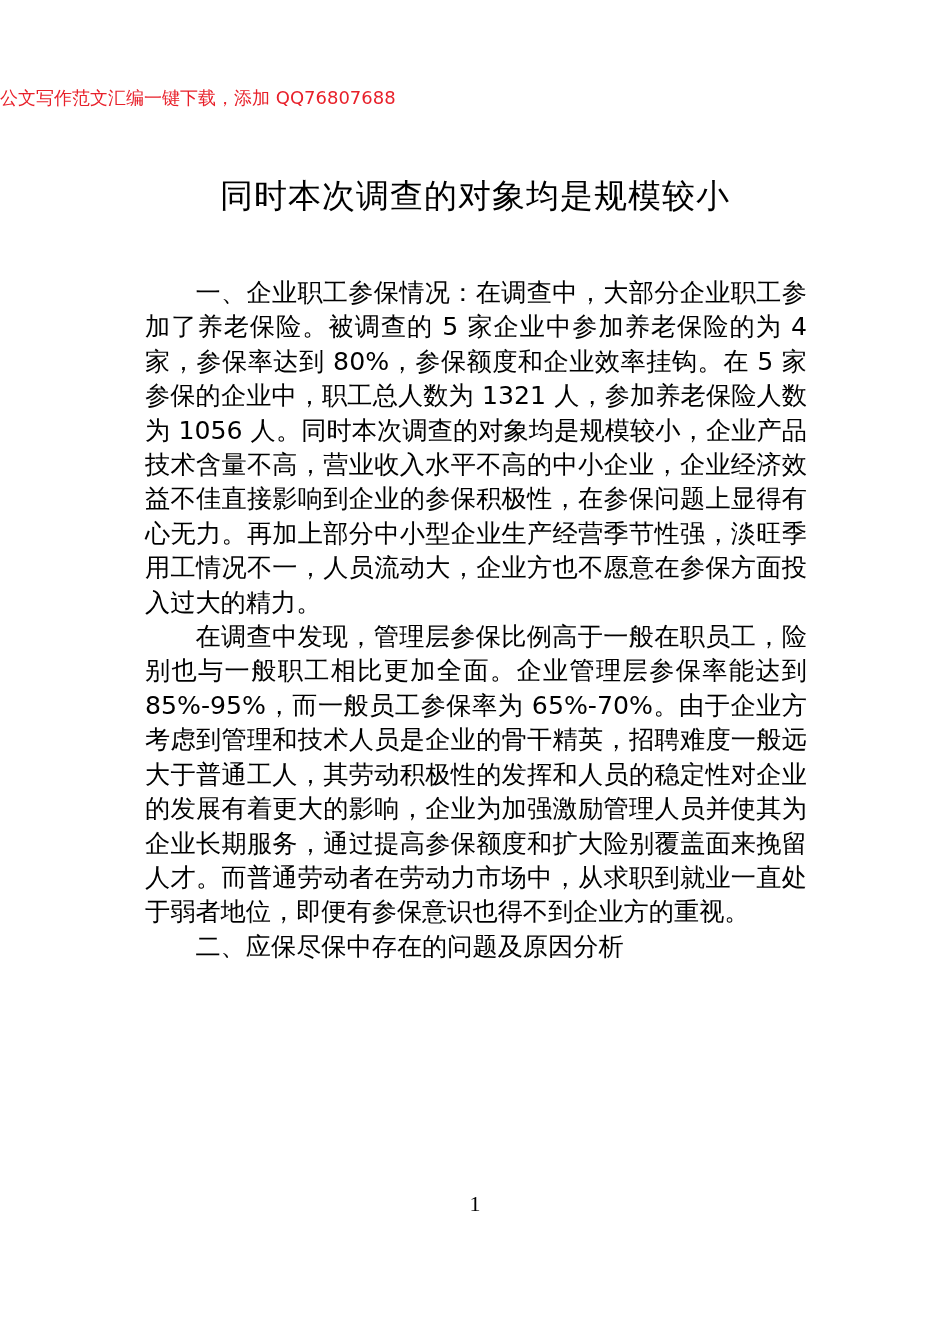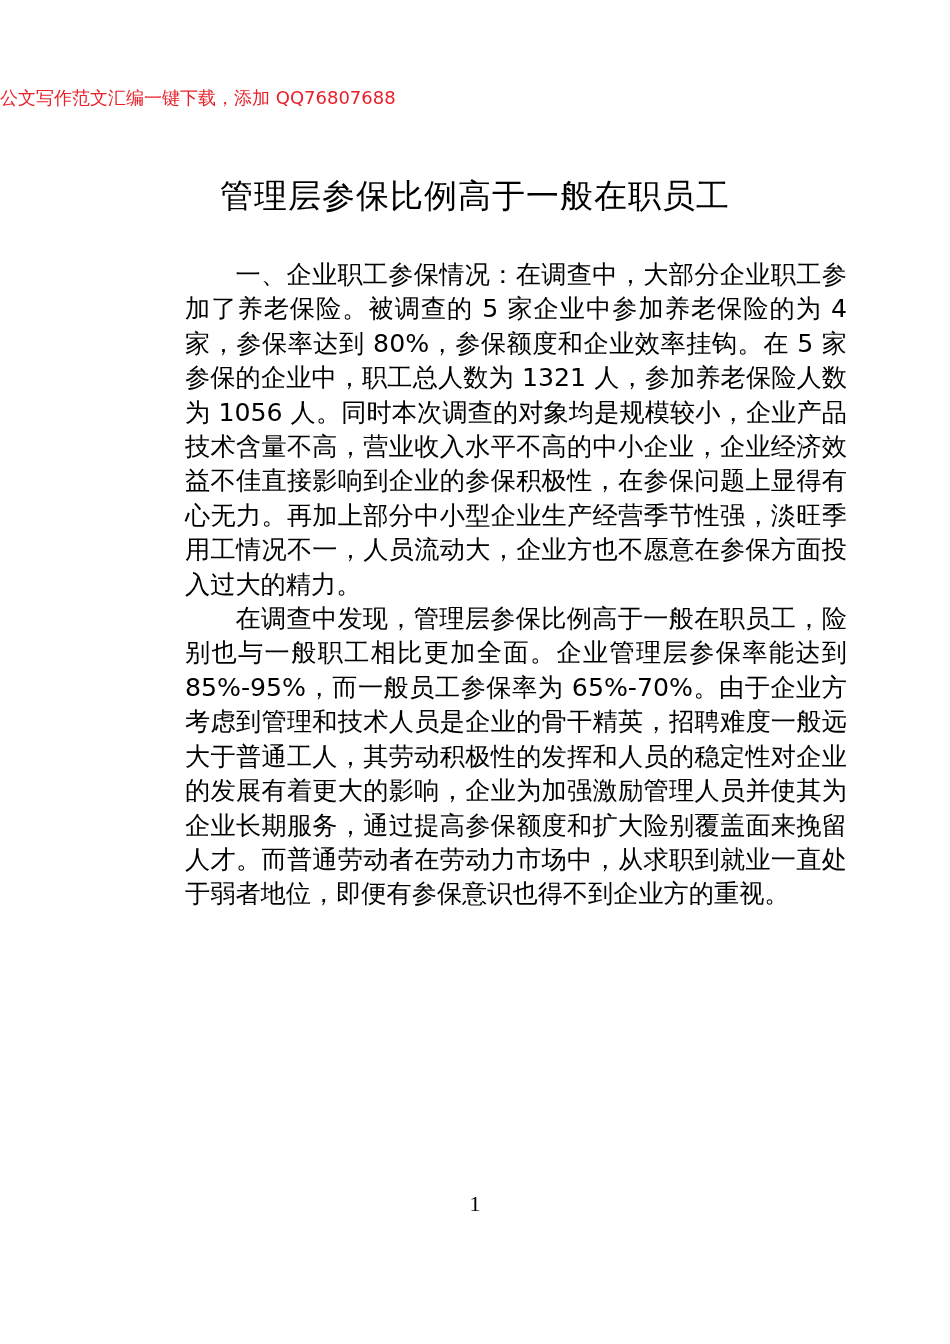--- a/index.html
+++ b/index.html
@@ -32,26 +32,25 @@
       top: 172px;
       width: 950px;
       text-align: center;
       font-size: 33px;
       line-height: 48px;
       letter-spacing: 1px;
     }
     .body-text {
       position: absolute;
       left: 145px;
-      top: 258px;
+      top: 276px;
       width: 662px;
       font-size: 25.2px;
       line-height: 34.4px;
       text-align: justify;
-      margin-left: 40px;
     }
     .para {
       margin: 0;
       text-indent: 2em;
       text-align: justify;
       text-justify: inter-character;
     }
     .page-number {
       position: absolute;
       left: 0;
@@ -61,20 +60,21 @@
       font-family: "Liberation Serif", "DejaVu Serif", serif;
       font-size: 22px;
       line-height: 28px;
     }
   </style>
 </head>
 <body>
 
 <div class="watermark">公文写作范文汇编一键下载，添加 QQ76807688</div>
 
-<div class="title">管理层参保比例高于一般在职员工</div>
+<div class="title">同时本次调查的对象均是规模较小</div>
 
 <div class="body-text">
   <p class="para">一、企业职工参保情况：在调查中，大部分企业职工参加了养老保险。被调查的 5 家企业中参加养老保险的为 4 家，参保率达到 80%，参保额度和企业效率挂钩。在 5 家参保的企业中，职工总人数为 1321 人，参加养老保险人数为 1056 人。同时本次调查的对象均是规模较小，企业产品技术含量不高，营业收入水平不高的中小企业，企业经济效益不佳直接影响到企业的参保积极性，在参保问题上显得有心无力。再加上部分中小型企业生产经营季节性强，淡旺季用工情况不一，人员流动大，企业方也不愿意在参保方面投入过大的精力。</p>
   <p class="para">在调查中发现，管理层参保比例高于一般在职员工，险别也与一般职工相比更加全面。企业管理层参保率能达到 85%-95%，而一般员工参保率为 65%-70%。由于企业方考虑到管理和技术人员是企业的骨干精英，招聘难度一般远大于普通工人，其劳动积极性的发挥和人员的稳定性对企业的发展有着更大的影响，企业为加强激励管理人员并使其为企业长期服务，通过提高参保额度和扩大险别覆盖面来挽留人才。而普通劳动者在劳动力市场中，从求职到就业一直处于弱者地位，即便有参保意识也得不到企业方的重视。</p>
+  <p class="para">二、应保尽保中存在的问题及原因分析</p>
 </div>
 
 <div class="page-number">1</div>
 
 </body></html>

